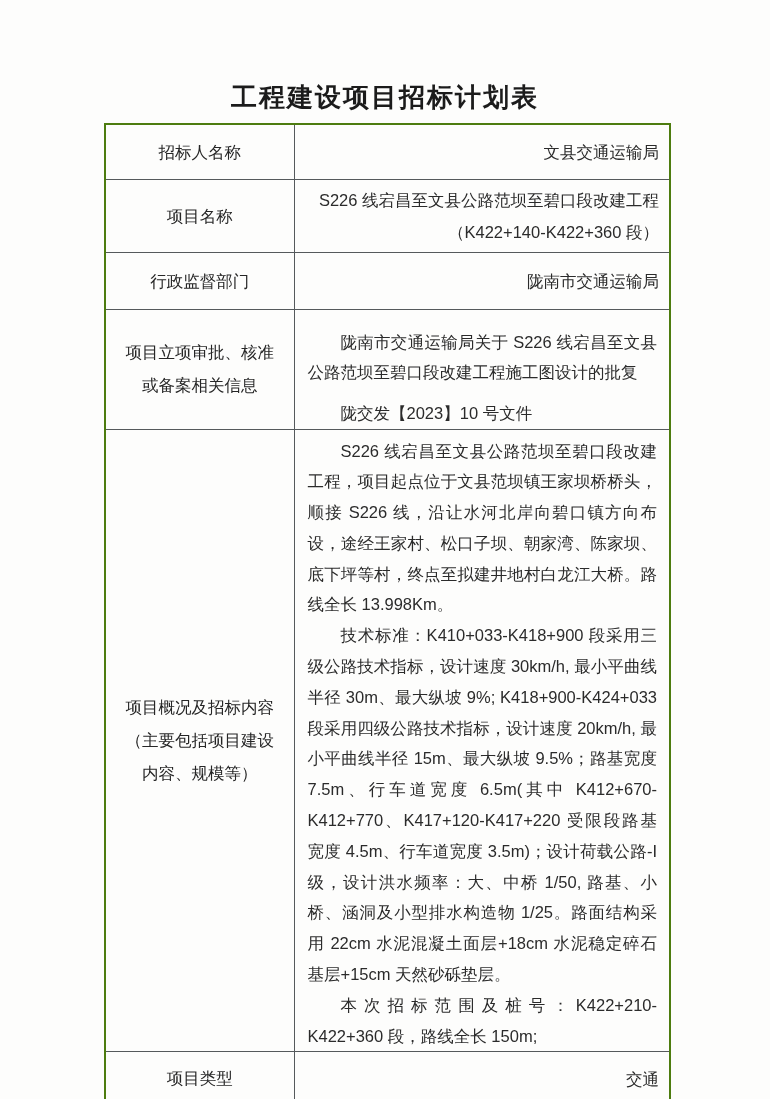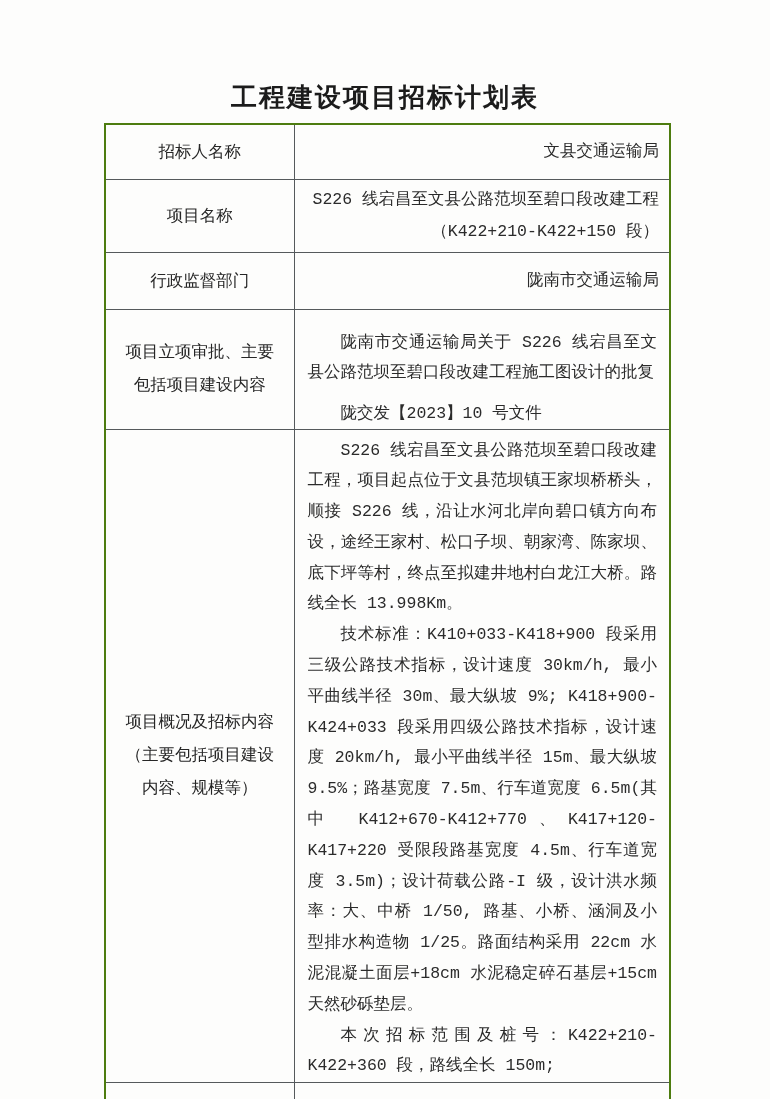--- a/index.html
+++ b/index.html
@@ -1,21 +1,21 @@
 <!DOCTYPE html>
 <html><head>
 <meta charset="utf-8">
 <style>
   html, body { margin: 0; padding: 0; background: #ffffff; }
   .sheet {
     position: relative;
     width: 770px;
     height: 1099px;
     background: #fdfdfc;
-    font-family: Liberation Mono, monospace;
+    font-family: Liberation Sans, sans-serif;
     color: #2b2b2b;
     overflow: hidden;
   }
   .doc-title {
     position: absolute;
     top: 80px;
     left: 0;
     width: 100%;
     margin: 0;
     text-align: center;
@@ -92,36 +92,36 @@
           <div>文县交通运输局</div>
         </td>
       </tr>
 
       <tr class="row-project">
         <td class="label-cell">
           <span>项目名称</span>
         </td>
         <td class="content-center">
           <div>S226 线宕昌至文县公路范坝至碧口段改建工程</div>
-          <div>（K422+210-K422+150 段）</div>
+          <div>（K422+140-K422+360 段）</div>
         </td>
       </tr>
 
       <tr class="row-admin">
         <td class="label-cell">
           <span>行政监督部门</span>
         </td>
         <td class="content-center">
           <div>陇南市交通运输局</div>
         </td>
       </tr>
 
       <tr class="row-approval">
         <td class="label-cell">
-          <span>项目立项审批、主要包括项目建设内容</span>
+          <span>项目立项审批、核准或备案相关信息</span>
         </td>
         <td class="content-text">
           <p class="para">陇南市交通运输局关于 S226 线宕昌至文县公路范坝至碧口段改建工程施工图设计的批复</p>
           <p class="para">陇交发【2023】10 号文件</p>
         </td>
       </tr>
 
       <tr class="row-overview">
         <td class="label-cell">
           <span>项目概况及招标内容（主要包括项目建设内容、规模等）</span>

